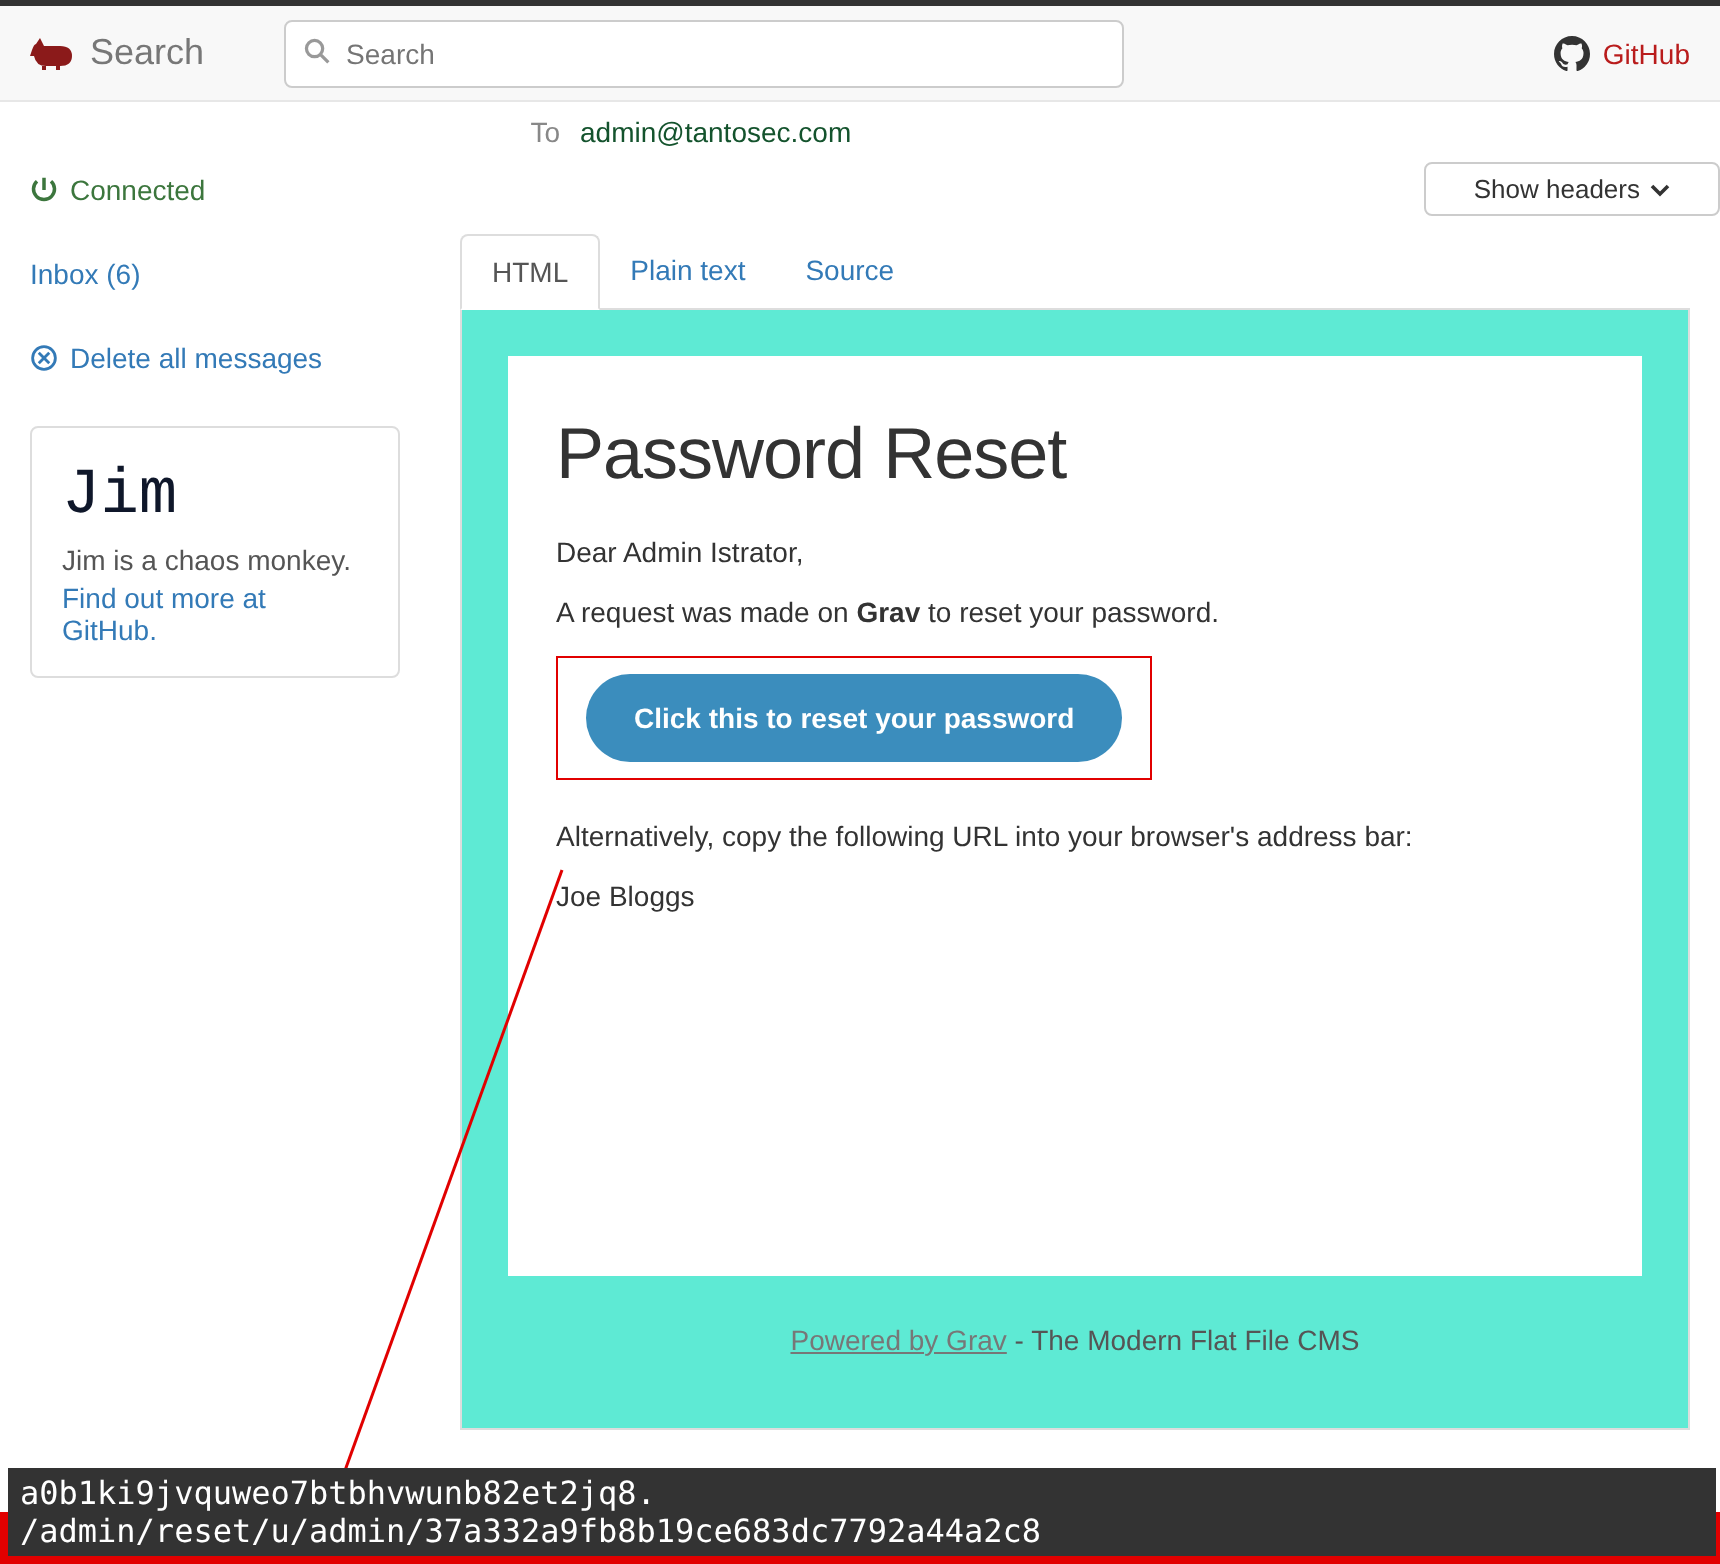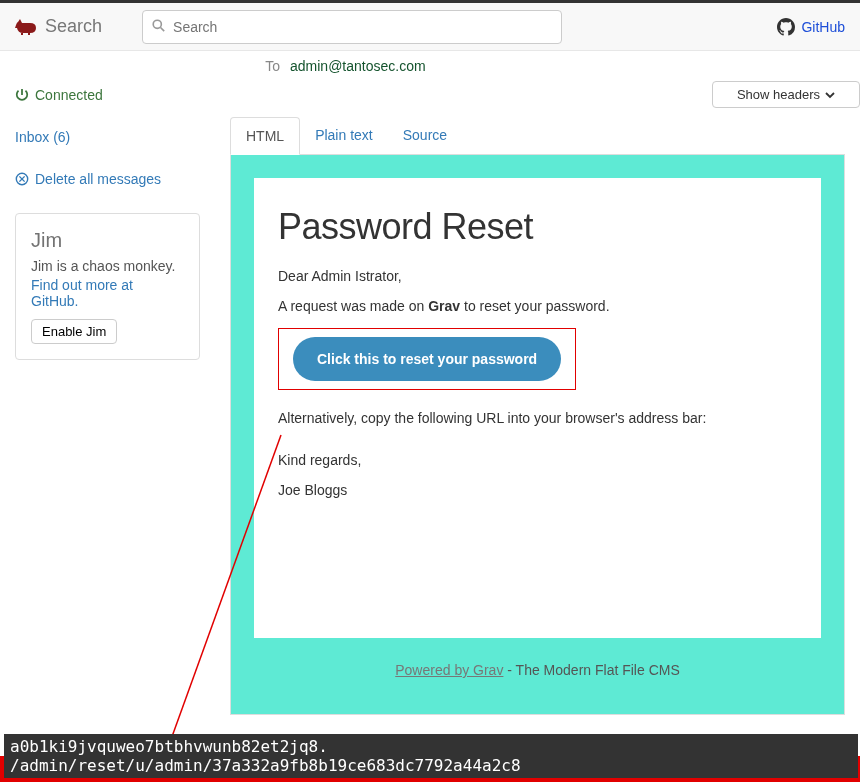--- a/index.html
+++ b/index.html
@@ -45,21 +45,21 @@
   position: absolute;
   left: 10px;
   top: 50%;
   transform: translateY(-50%);
   color: #999;
 }
 .github-link {
   margin-left: auto;
   display: flex;
   align-items: center;
-  color: #1d4ed8;
+  color: #b91c1c;
   gap: 6px;
 }
 .main { display: flex; height: calc(100% - 51px - 30px); }
 .sidebar {
   width: 215px;
   padding: 30px 15px 15px 15px;
 }
 .sidebar-link {
   display: flex;
   align-items: center;
@@ -69,21 +69,21 @@
   cursor: pointer;
   margin-bottom: 14px;
 }
 .connected { color: #3c763d; }
 .panel {
   border: 1px solid #ddd;
   border-radius: 4px;
   padding: 15px;
   margin-top: 20px;
 }
-.panel-title { font-size: 20px; font-weight: 500; color: #737373; margin-bottom: 6px; }
+.panel-title { font-size: 32px; font-weight: 500; color: #0f172a; margin-bottom: 6px; font-family: Liberation Mono, monospace; }
 .panel-text { color: #555; margin-bottom: 3px; }
 .panel-link { color: #337ab7; cursor: pointer; }
 .enable-btn {
   margin-top: 10px;
   padding: 4px 10px;
   border: 1px solid #ccc;
   background: #fff;
   border-radius: 4px;
   font-size: 13px;
   cursor: pointer;
@@ -255,21 +255,20 @@
           <line x1="5" y1="5" x2="11" y2="11" stroke="#337ab7" stroke-width="1.6"></line>
           <line x1="11" y1="5" x2="5" y2="11" stroke="#337ab7" stroke-width="1.6"></line>
         </svg>
       <span>Delete all messages</span>
     </div>
     <div class="panel">
       <div class="panel-title">Jim</div>
       <div class="panel-text">Jim is a chaos monkey.</div>
       <span class="panel-link">Find out more at</span>
       <span class="panel-link">GitHub.</span>
-      <div><button class="enable-btn">Enable Jim</button></div>
     </div>
   </div>
 
   <div class="content">
     <div class="headers-row">
       <div class="header-label">To</div>
       <div class="header-val">admin@tantosec.com</div>
     </div>
     <div class="show-headers">
       <span>Show headers</span>
@@ -288,21 +287,20 @@
       <div class="email-body">
         <h1 class="email-title">Password Reset</h1>
         <p class="email-p">Dear Admin Istrator,</p>
         <p class="email-p">
           <span>A request was made on </span><b>Grav</b><span> to reset your password.</span>
         </p>
         <div class="btn-red-box">
           <span class="reset-button">Click this to reset your password</span>
         </div>
         <p class="email-p">Alternatively, copy the following URL into your browser's address bar:</p>
-        <p class="email-p" style="margin-top:26px">Kind regards,</p>
         <p class="email-p">Joe Bloggs</p>
       </div>
       <div class="footer-line">
         <a>Powered by Grav</a><span> - The Modern Flat File CMS</span>
       </div>
     </div>
   </div>
 </div>
 
 <svg class="annot-line" width="860" height="782" style="top:0;left:0">

